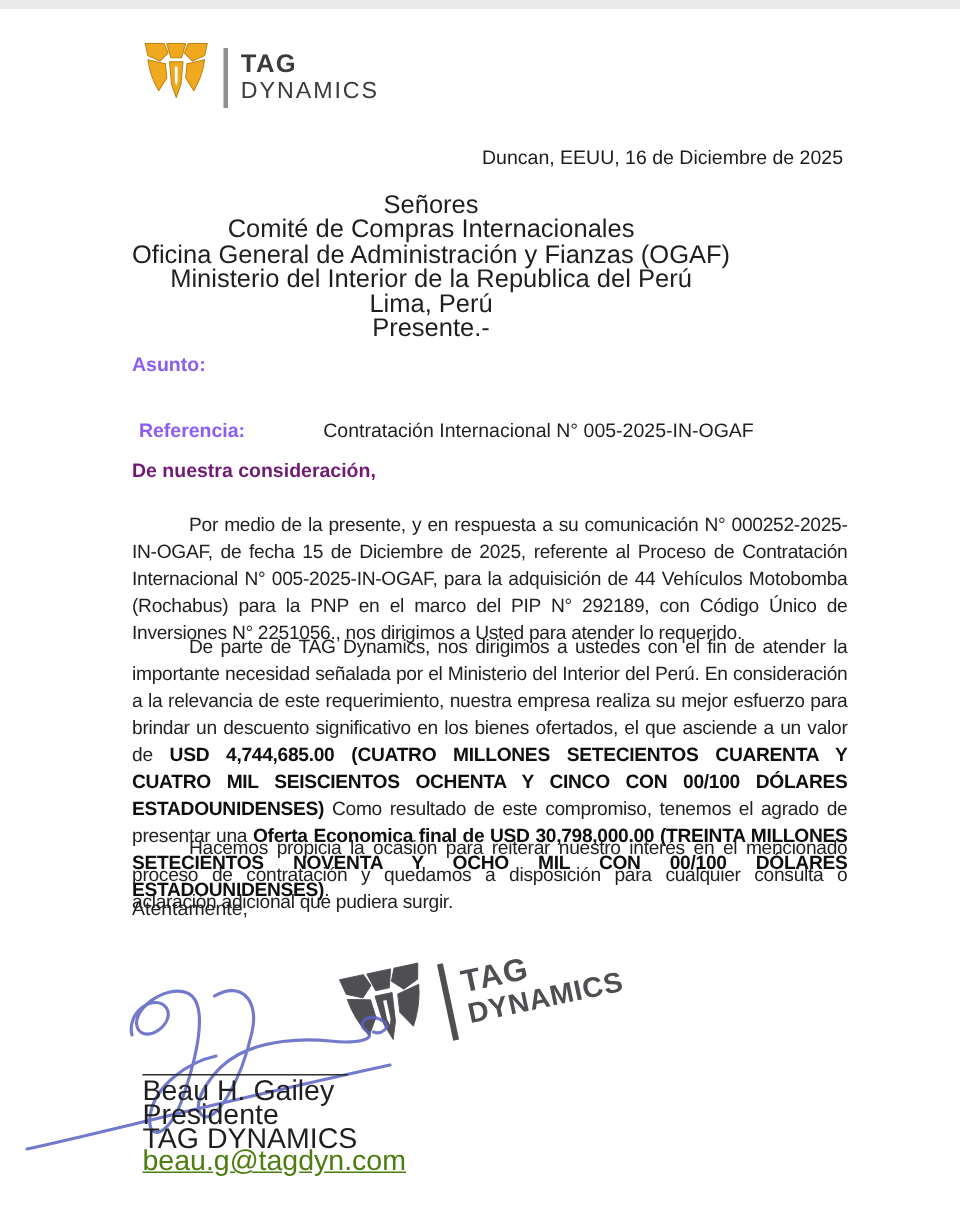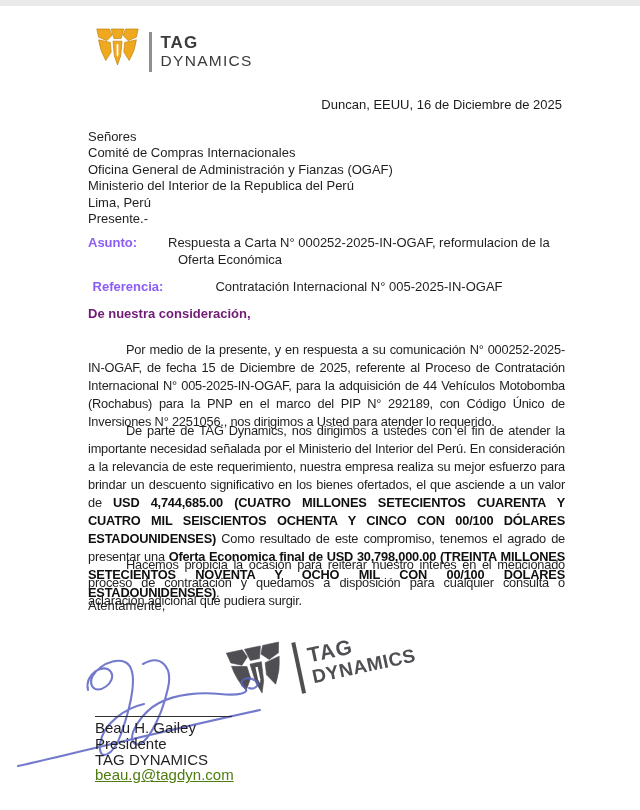--- a/index.html
+++ b/index.html
@@ -14,21 +14,21 @@
   }
   
   .logo{position:absolute;left:95px;top:21px;display:flex;align-items:center;gap:9px;}
   .logo .mark{width:45px;height:49px;}
   .logo .bar{width:2.5px;height:40px;background:#8f8f8f;}
   .logo .wordmark{display:flex;flex-direction:column;line-height:1;color:#3b3b3b;}
   .logo .word-top{font-size:17px;font-weight:700;letter-spacing:1px;}
   .logo .word-bottom{font-size:15.5px;font-weight:400;letter-spacing:1.3px;margin-top:2px;}
   
   .dateline{position:absolute;top:91px;right:78px;font-size:13px;color:#1c1c1c;}
-  .recipient{position:absolute;left:88px;top:123px;font-size:13px;line-height:16.4px;}
+  .recipient{position:absolute;left:88px;top:123px;font-size:17px;line-height:16.4px;text-align:center;}
   .kv{position:absolute;left:88px;display:flex;font-size:13px;}
   .kv .k{font-weight:700;width:80px;flex:none;color:#8b5cf6;}
   .kv .v{width:372px;padding-left:10px;text-indent:-10px;line-height:16.5px;}
   .row-subject{top:229px;}
   .row-reference{top:273px;text-align:center;}
   .salutation{position:absolute;left:88px;top:300px;font-size:13px;font-weight:700;color:#701a75;}
   .para{
     position:absolute;left:88px;width:477px;
     font-size:12.8px;line-height:18px;letter-spacing:-0.2px;
     text-align:justify;text-indent:38px;color:#1f1f1f;
@@ -46,21 +46,21 @@
     color:#3d3d41;opacity:0.9;
   }
   .stamp .mark{width:58px;height:63px;}
   .stamp .bar{width:3.5px;height:52px;background:#3d3d41;}
   .stamp .wordmark{display:flex;flex-direction:column;line-height:1;}
   .stamp .word-top{font-size:21px;font-weight:800;letter-spacing:1px;}
   .stamp .word-bottom{font-size:19px;font-weight:700;letter-spacing:0.5px;margin-top:2px;}
   
   .sig-svg{position:absolute;left:10px;top:638px;pointer-events:none;}
   .sig-line{position:absolute;left:95px;top:710px;width:137px;border-top:1.4px solid #2e2e2e;}
-  .sig-block{position:absolute;left:95px;top:714px;font-size:15px;line-height:15.8px;}
+  .sig-block{position:absolute;left:95px;top:714px;font-size:19px;line-height:15.8px;}
   .sig-block .email a, .sig-block .email{color:#4d7c0f;text-decoration:underline;cursor:pointer;}
 </style>
 </head>
 <body>
 
 <div class="page">
 
   <div class="logo">
     <svg class="mark" viewBox="0 0 100 108">
       <g fill="#EFA91E" stroke="#C07F10" stroke-width="1.5" stroke-linejoin="round">
@@ -86,21 +86,20 @@
     <div>Señores</div>
     <div>Comité de Compras Internacionales</div>
     <div>Oficina General de Administración y Fianzas (OGAF)</div>
     <div>Ministerio del Interior de la Republica del Perú</div>
     <div>Lima, Perú</div>
     <div>Presente.-</div>
   </div>
 
   <div class="kv row-subject">
     <span class="k">Asunto:</span>
-    <span class="v">Respuesta a Carta N° 000252-2025-IN-OGAF, reformulacion de la Oferta Económica</span>
   </div>
 
   <div class="kv row-reference">
     <span class="k">Referencia:</span>
     <span class="v">Contratación Internacional N° 005-2025-IN-OGAF</span>
   </div>
 
   <div class="salutation">De nuestra consideración,</div>
 
   <p class="para p1">Por medio de la presente, y en respuesta a su comunicación N° 000252-2025-IN-OGAF, de fecha 15 de Diciembre de 2025, referente al Proceso de Contratación Internacional N° 005-2025-IN-OGAF, para la adquisición de 44 Vehículos Motobomba (Rochabus) para la PNP en el marco del PIP N° 292189, con Código Único de Inversiones N° 2251056., nos dirigimos a Usted para atender lo requerido.</p>

